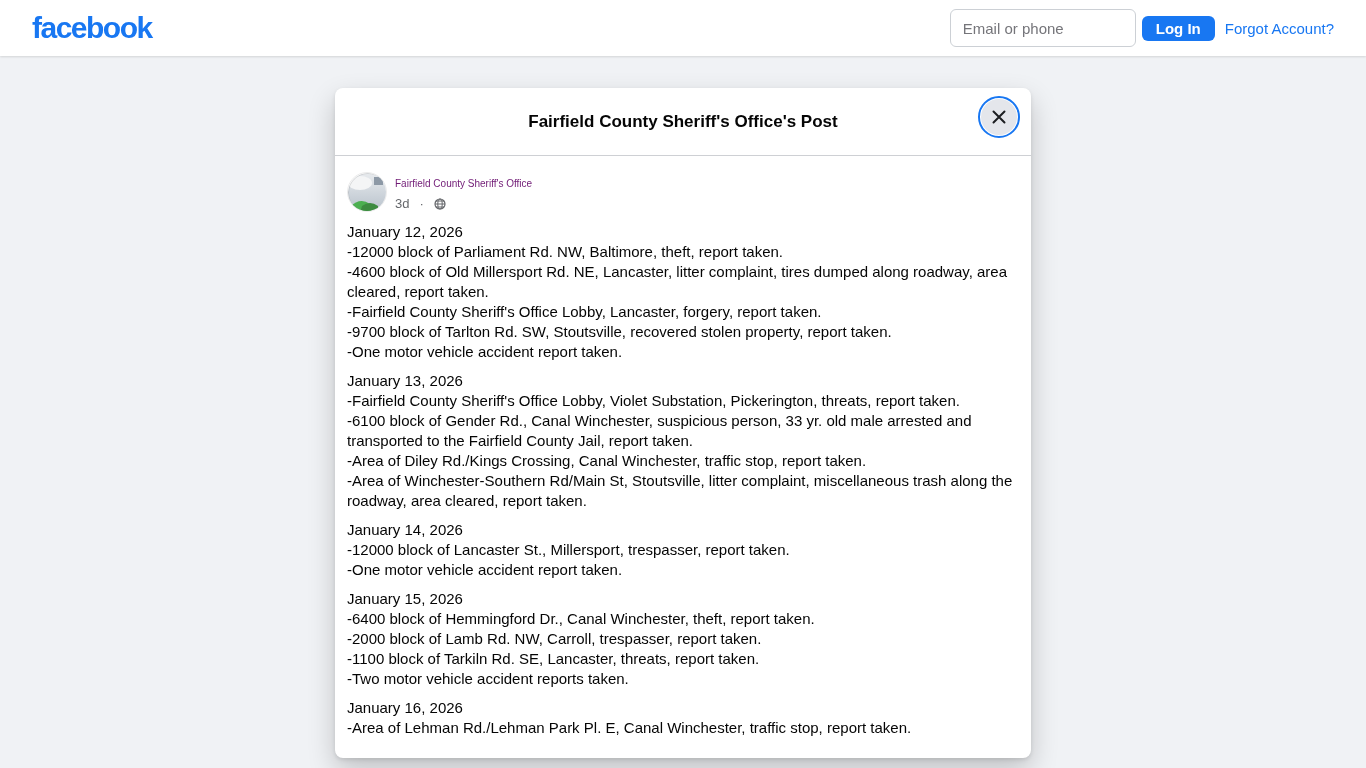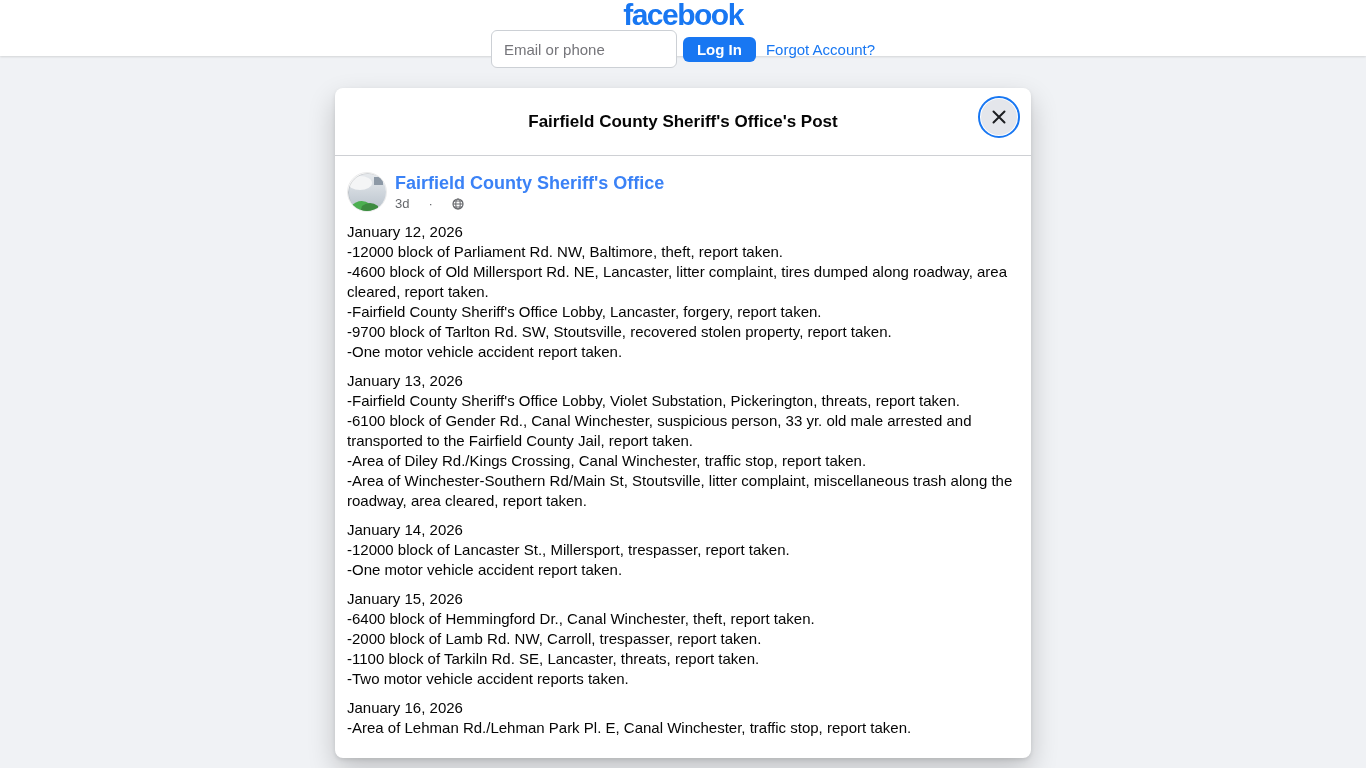--- a/index.html
+++ b/index.html
@@ -16,21 +16,20 @@
     position: absolute;
     top: 0; left: 0; right: 0;
     height: 56px;
     background: #ffffff;
     box-shadow: 0 1px 2px rgba(0,0,0,.12);
     display: flex;
     align-items: center;
     justify-content: space-between;
     padding: 0 32px;
     z-index: 10;
-    flex-direction: column;
   }
   .logo {
     color: #1877f2;
     font-size: 30px;
     font-weight: 700;
     letter-spacing: -1.5px;
     line-height: 1;
     cursor: pointer;
   }
   .login-area {
@@ -132,30 +131,30 @@
     height: 40px;
     border-radius: 50%;
     overflow: hidden;
     flex: 0 0 auto;
     cursor: pointer;
     border: 1px solid rgba(0,0,0,.08);
   }
   .avatar svg { display: block; }
   .author-block { padding-top: 2px; }
   .author-name {
-    font-size: 18px;
-    font-weight: 700;
-    color: #3b82f6;
+    font-size: 10px;
+    font-weight: 400;
+    color: #701a75;
     line-height: 19px;
     cursor: pointer;
   }
   .meta-row {
     display: flex;
     align-items: center;
-    gap: 19px;
+    gap: 10px;
     color: #65676b;
     font-size: 13px;
     line-height: 17px;
     margin-top: 2px;
     cursor: pointer;
   }
   .meta-dot { color: #65676b; }
   .globe { display: block; }
 
   

